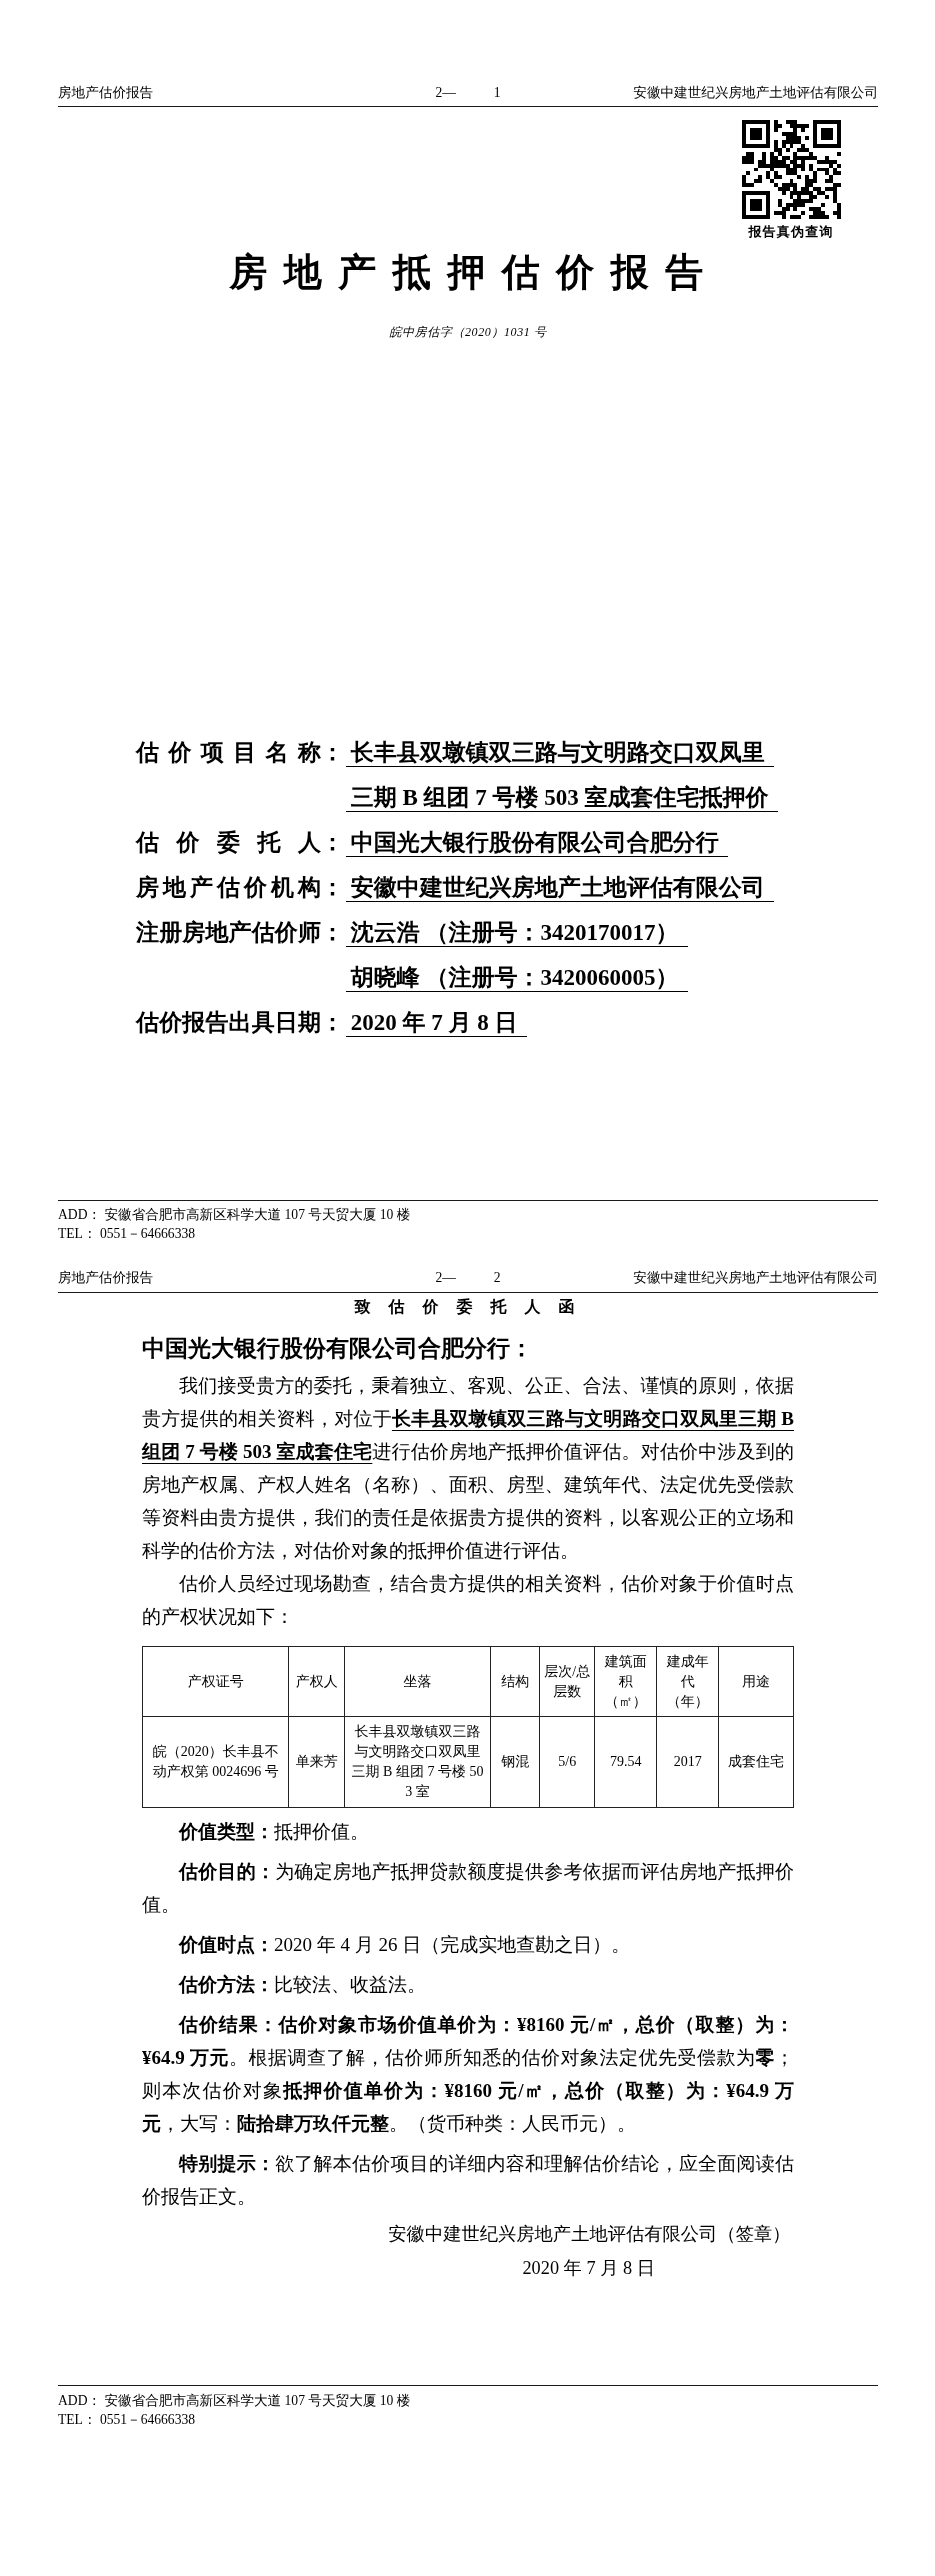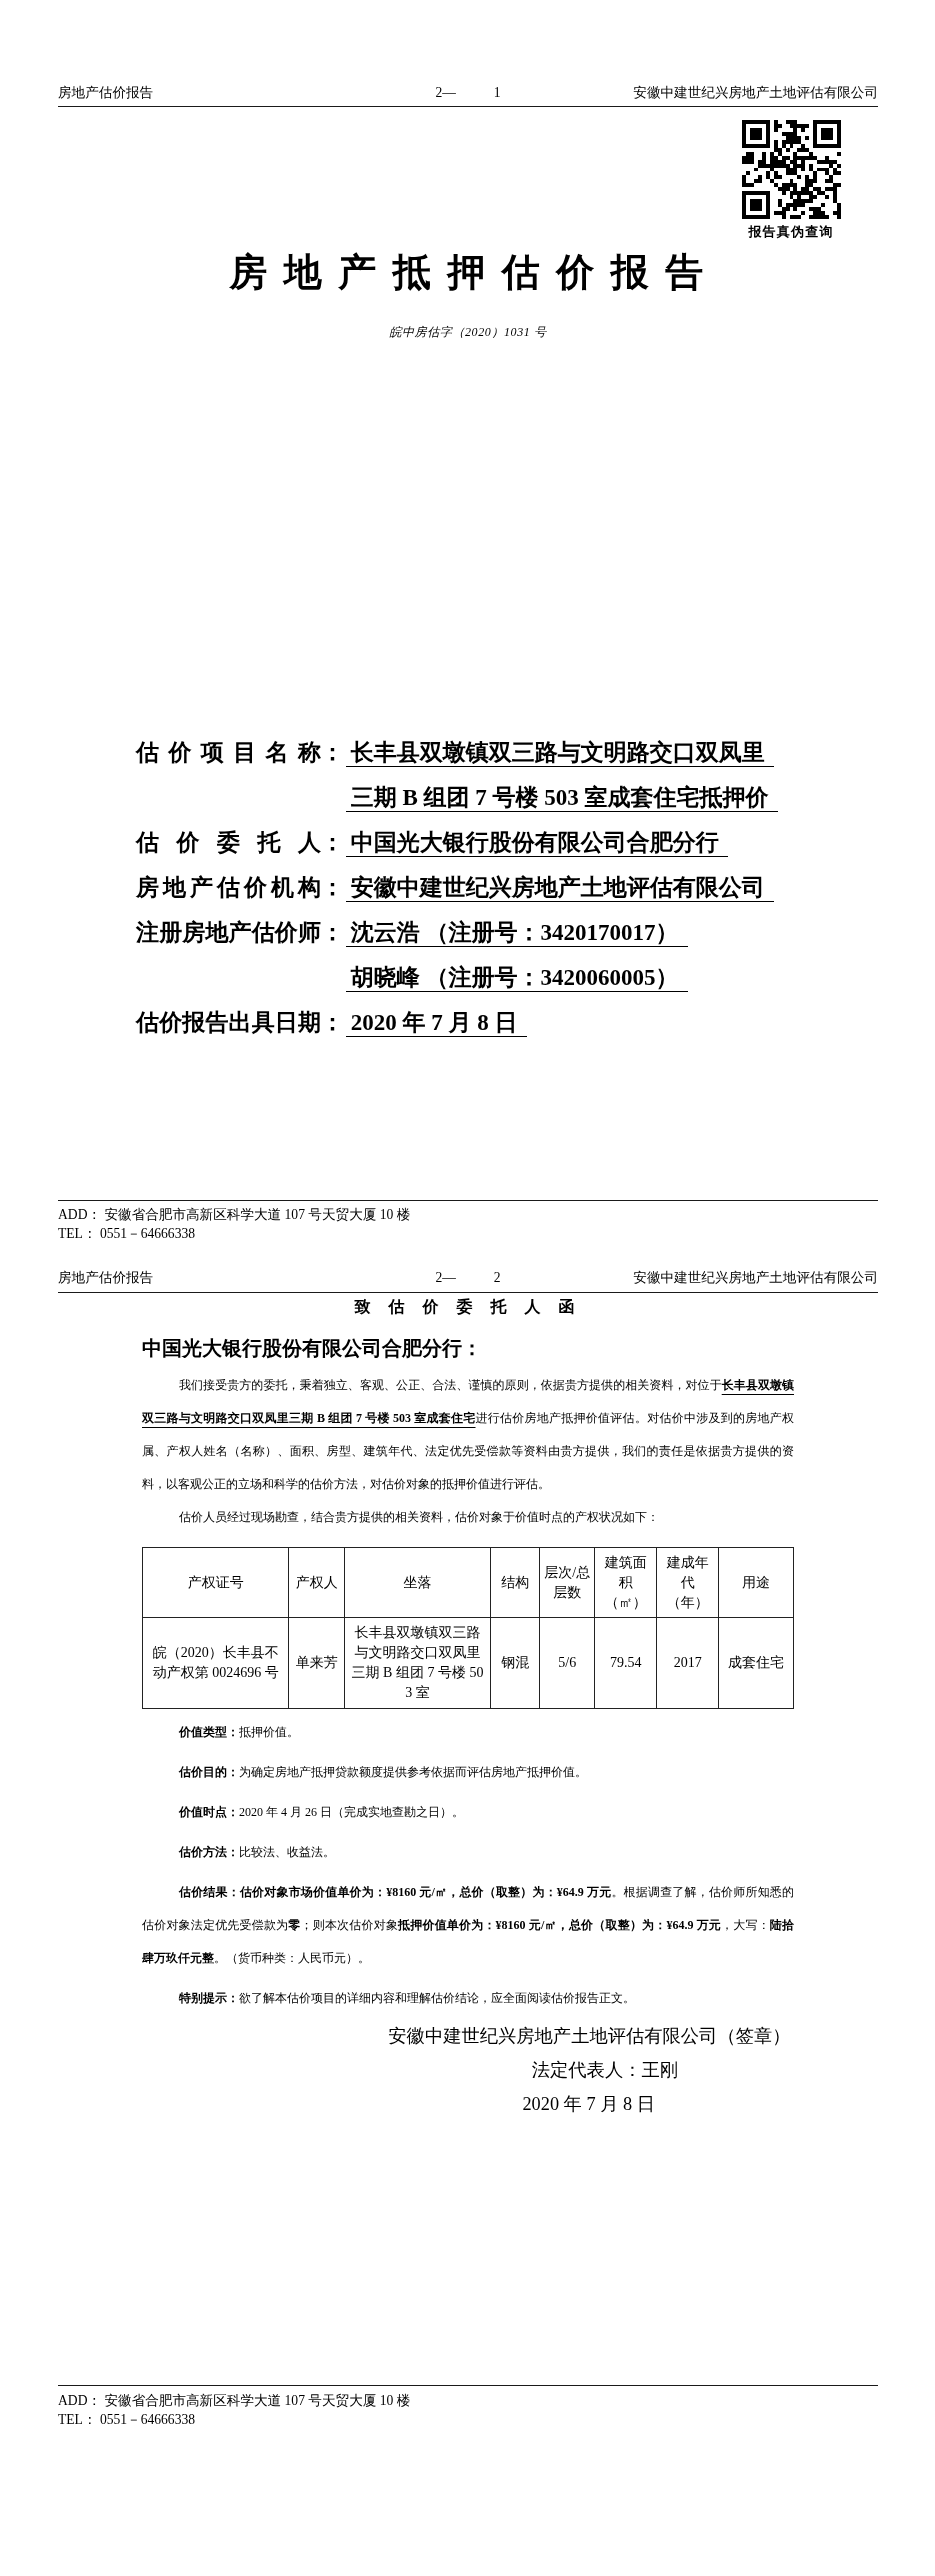--- a/index.html
+++ b/index.html
@@ -34,22 +34,22 @@
   .field-label { flex:0 0 210px; line-height:45px; white-space:nowrap; }
   .field-label .jl { display:inline-block; width:185px; text-align:justify; text-align-last:justify; }
   .field-lines { flex:1 1 auto; min-width:0; }
   .field-line { line-height:45px; white-space:nowrap; }
   .field-line .ul { border-bottom:1.8px solid #000; padding:0 9.4px 1.2px 4.7px; }
 
   .page-footer { margin-top:auto; border-top:1.2px solid #1a1a1a; padding-top:4.7px; font-size:13.6px; line-height:19px; }
 
   .letter { padding:0 84px; display:flex; flex-direction:column; }
   .letter-title { margin-top:4.7px; text-align:center; font-size:16px; font-weight:bold; letter-spacing:7px; }
-  .recipient { margin-top:14px; font-size:20px; font-weight:bold; line-height:33px; }
-  .para { font-size:12px; line-height:33px; text-align:justify; text-indent:37px; }
+  .recipient { margin-top:14px; font-size:23px; font-weight:bold; line-height:33px; }
+  .para { font-size:19px; line-height:33px; text-align:justify; text-indent:37px; }
   .p-first { margin-top:3.5px; }
   .seg-bold { font-weight:bold; }
   .seg-bold-u { font-weight:bold; text-decoration:underline; text-decoration-thickness:1.2px; text-underline-offset:4.7px; }
 
   .rights-table { width:100%; border-collapse:collapse; margin-top:13px; font-size:14px; table-layout:fixed; }
   .rights-table th, .rights-table td {
     border:1.2px solid #222; text-align:center; vertical-align:middle;
     padding:4.7px 3.5px; line-height:20px; font-weight:normal; word-break:break-all;
   }
 
@@ -197,21 +197,20 @@
     <p class="para item"><span class="item-label">价值时点：</span><span>2020 年 4 月 26 日（完成实地查勘之日）。</span></p>
 
     <p class="para item"><span class="item-label">估价方法：</span><span>比较法、收益法。</span></p>
 
     <p class="para item"><span class="item-label">估价结果：</span><span class="seg-bold">估价对象市场价值单价为：¥8160 元/㎡，总价（取整）为：¥64.9 万元</span><span>。根据调查了解，估价师所知悉的估价对象法定优先受偿款为</span><span class="seg-bold">零</span><span>；则本次估价对象</span><span class="seg-bold">抵押价值单价为：¥8160 元/㎡，总价（取整）为：¥64.9 万元</span><span>，大写：</span><span class="seg-bold">陆拾肆万玖仟元整</span><span>。（货币种类：人民币元）。</span></p>
 
     <p class="para item"><span class="item-label">特别提示：</span><span>欲了解本估价项目的详细内容和理解估价结论，应全面阅读估价报告正文。</span></p>
 
     <div class="sig">
       <div class="sig-company">安徽中建世纪兴房地产土地评估有限公司（签章）</div>
-      <div class="sig-legal">法定代表人：王刚</div>
       <div class="sig-date">2020 年 7 月 8 日</div>
     </div>
 
   </div>
 
   <footer class="page-footer">
     <div>ADD： 安徽省合肥市高新区科学大道 107 号天贸大厦 10 楼</div>
     <div>TEL： 0551－64666338</div>
   </footer>
 </div>

